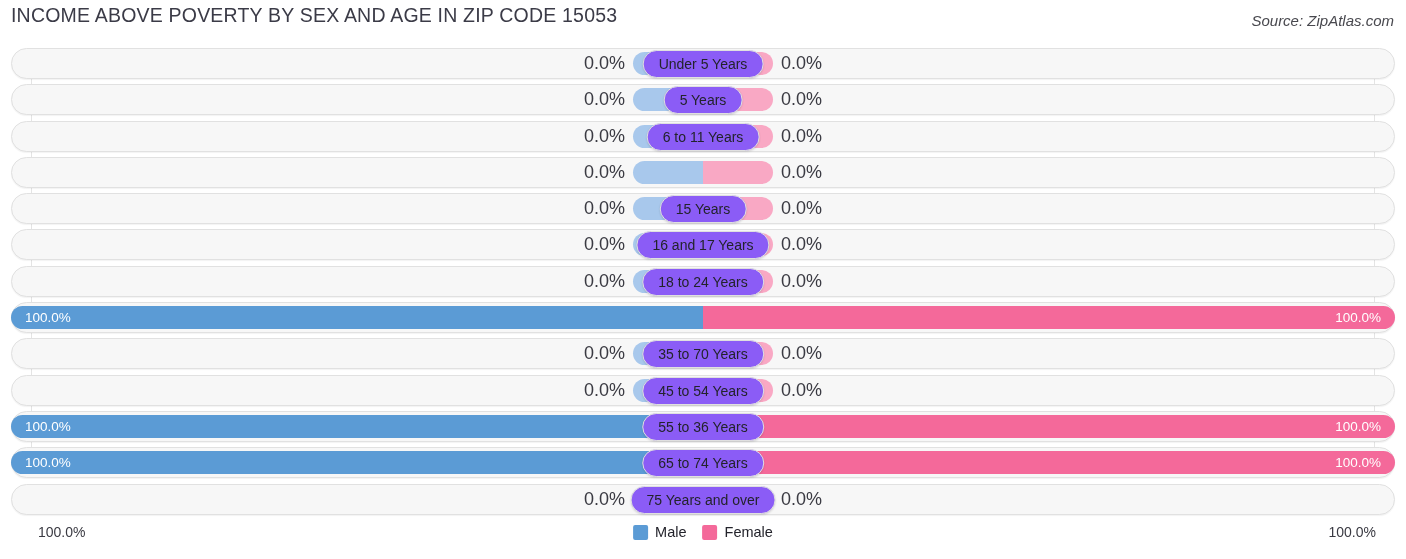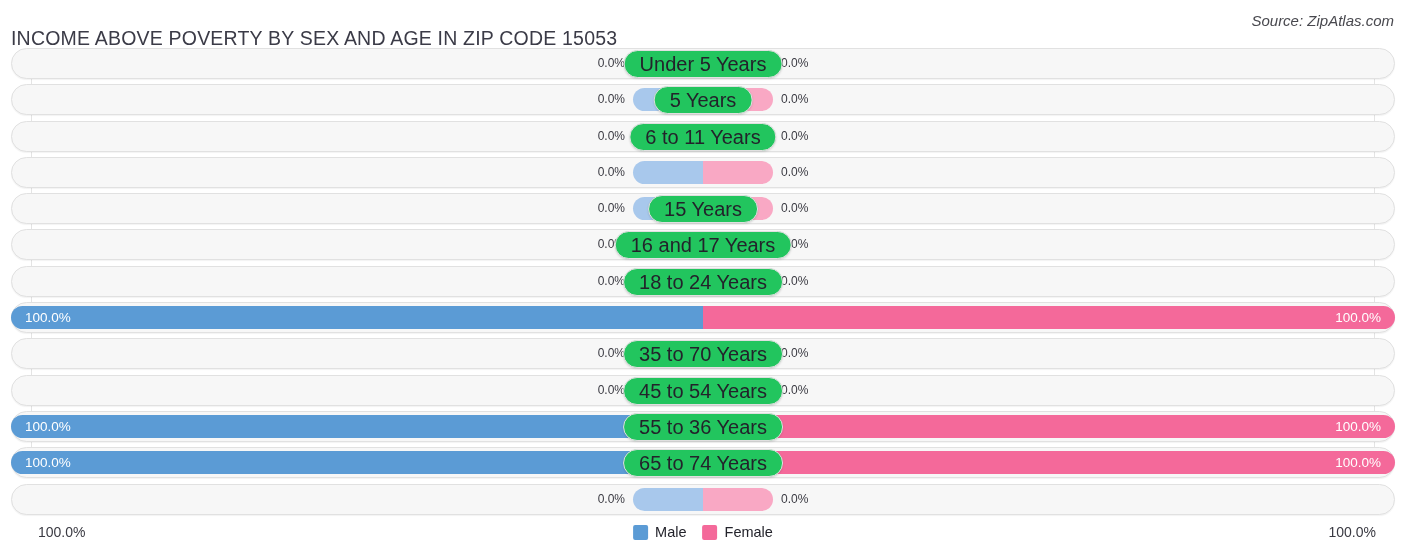--- a/index.html
+++ b/index.html
@@ -17,21 +17,21 @@
 
   
   .header {
     position: absolute;
     top: 0; left: 0; right: 0;
     height: 44px;
   }
   .page-title {
     position: absolute;
     left: 11px;
-    top: 27px;
+    top: 4px;
     font-size: 19.5px;
     color: #3b3b47;
     letter-spacing: 0.2px;
     white-space: nowrap;
   }
   .source {
     position: absolute;
     right: 12px;
     top: 12px;
     font-size: 15px;
@@ -118,40 +118,40 @@
     white-space: nowrap;
     padding: 0 14px;
   }
 
   
   .outval {
     position: absolute;
     top: 0;
     height: 14px;
     line-height: 31px;
-    font-size: 12px;
+    font-size: 18px;
     color: #3a3a42;
     white-space: nowrap;
   }
   .outval.male   { right: 0; padding-right: 8px; }
   .outval.female { left: 0;  padding-left: 8px; }
 
   
   .pill {
     position: absolute;
     top: 2px;
     left: 50%;
     transform: translateX(-50%);
     height: 26px;
     line-height: 26px;
     padding: 0 15px;
-    background: #22c55e;
+    background: #8b5cf6;
     border: 1px solid #e0e0e0;
     border-radius: 14px;
-    font-size: 20px;
+    font-size: 14px;
     color: #23232b;
     white-space: nowrap;
     box-shadow: 0 1px 2px rgba(0,0,0,0.12);
     z-index: 5;
   }
 
   
   .footer {
     position: absolute;
     left: 0;
@@ -358,20 +358,21 @@
       <div class="row">
         <div class="track"></div>
         <div class="half male">
           <div class="bar male" style="width: 70px; background: rgb(168, 200, 236);"></div>
           <div class="outval male" style="right: 70px;">0.0%</div>
         </div>
         <div class="half female">
           <div class="bar female" style="width: 70px; background: rgb(249, 168, 196);"></div>
           <div class="outval female" style="left: 70px;">0.0%</div>
         </div>
+        <div class="pill">75 Years and over</div>
       </div>
     </div>
 </div>
 
 <div class="footer">
   <div class="axis-label left">100.0%</div>
   <div class="axis-label right">100.0%</div>
   <div class="legend" id="legend">
       <div class="legend-item">
         <span class="swatch" style="background: rgb(91, 155, 213);"></span>

